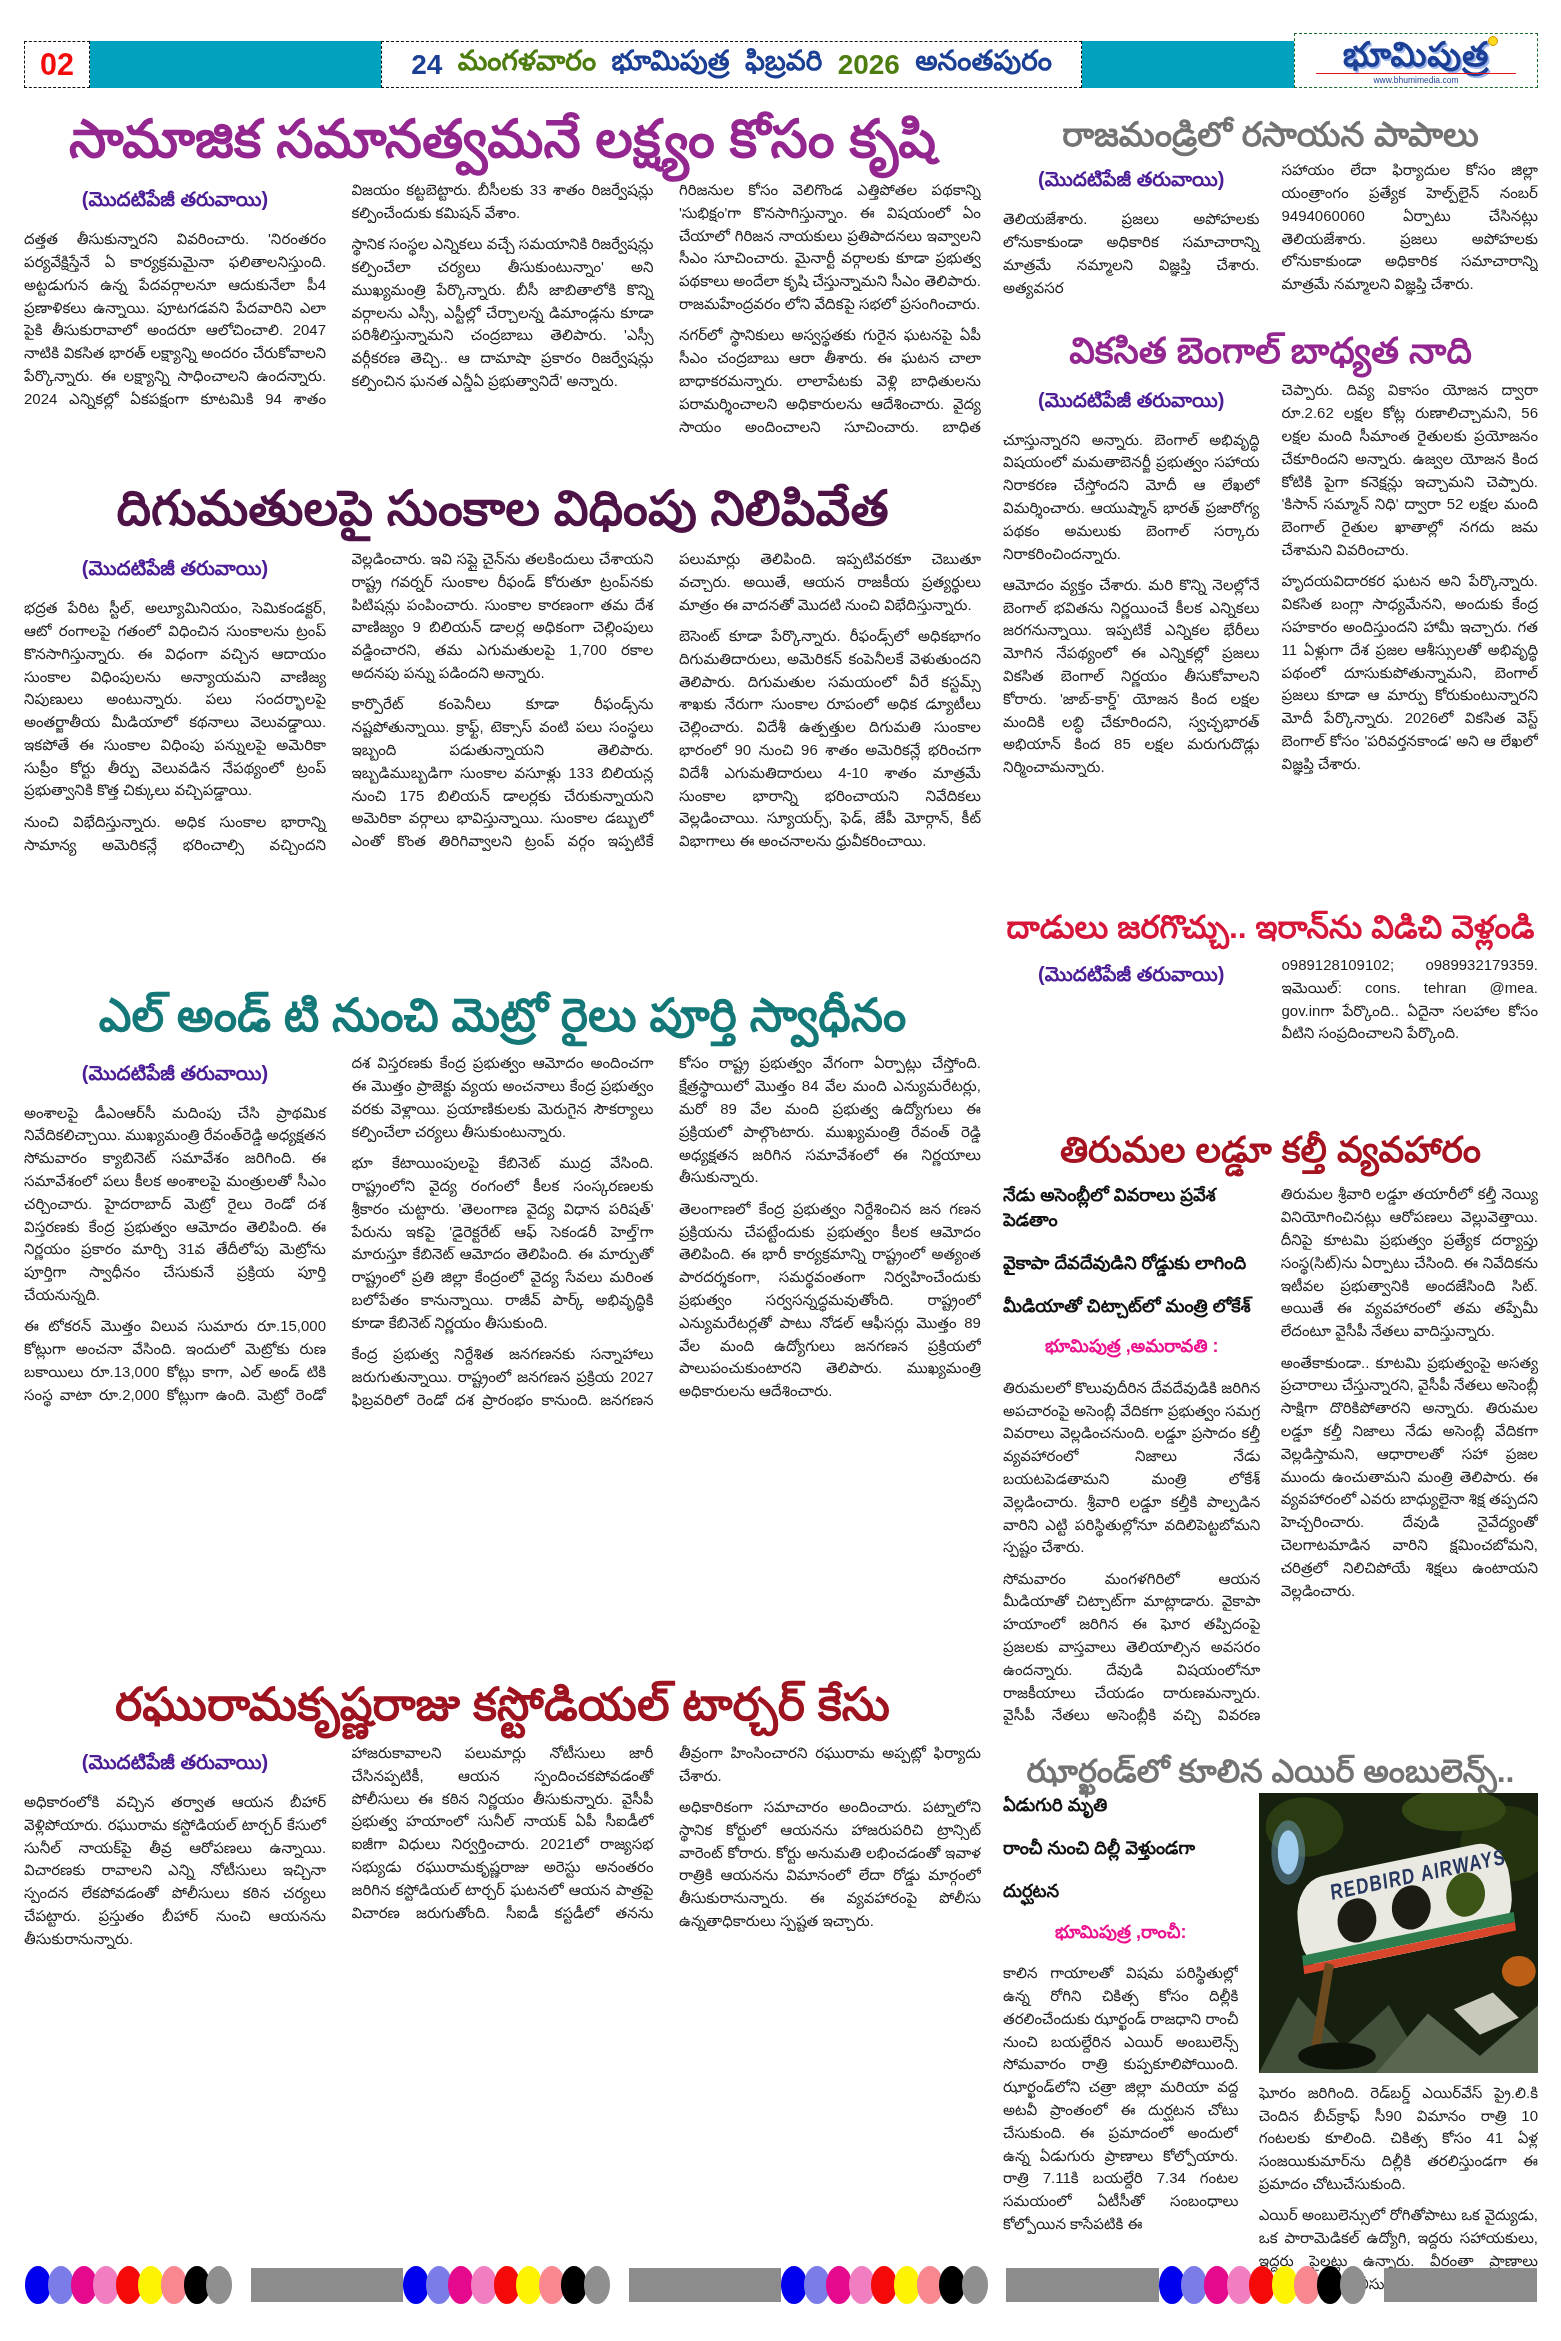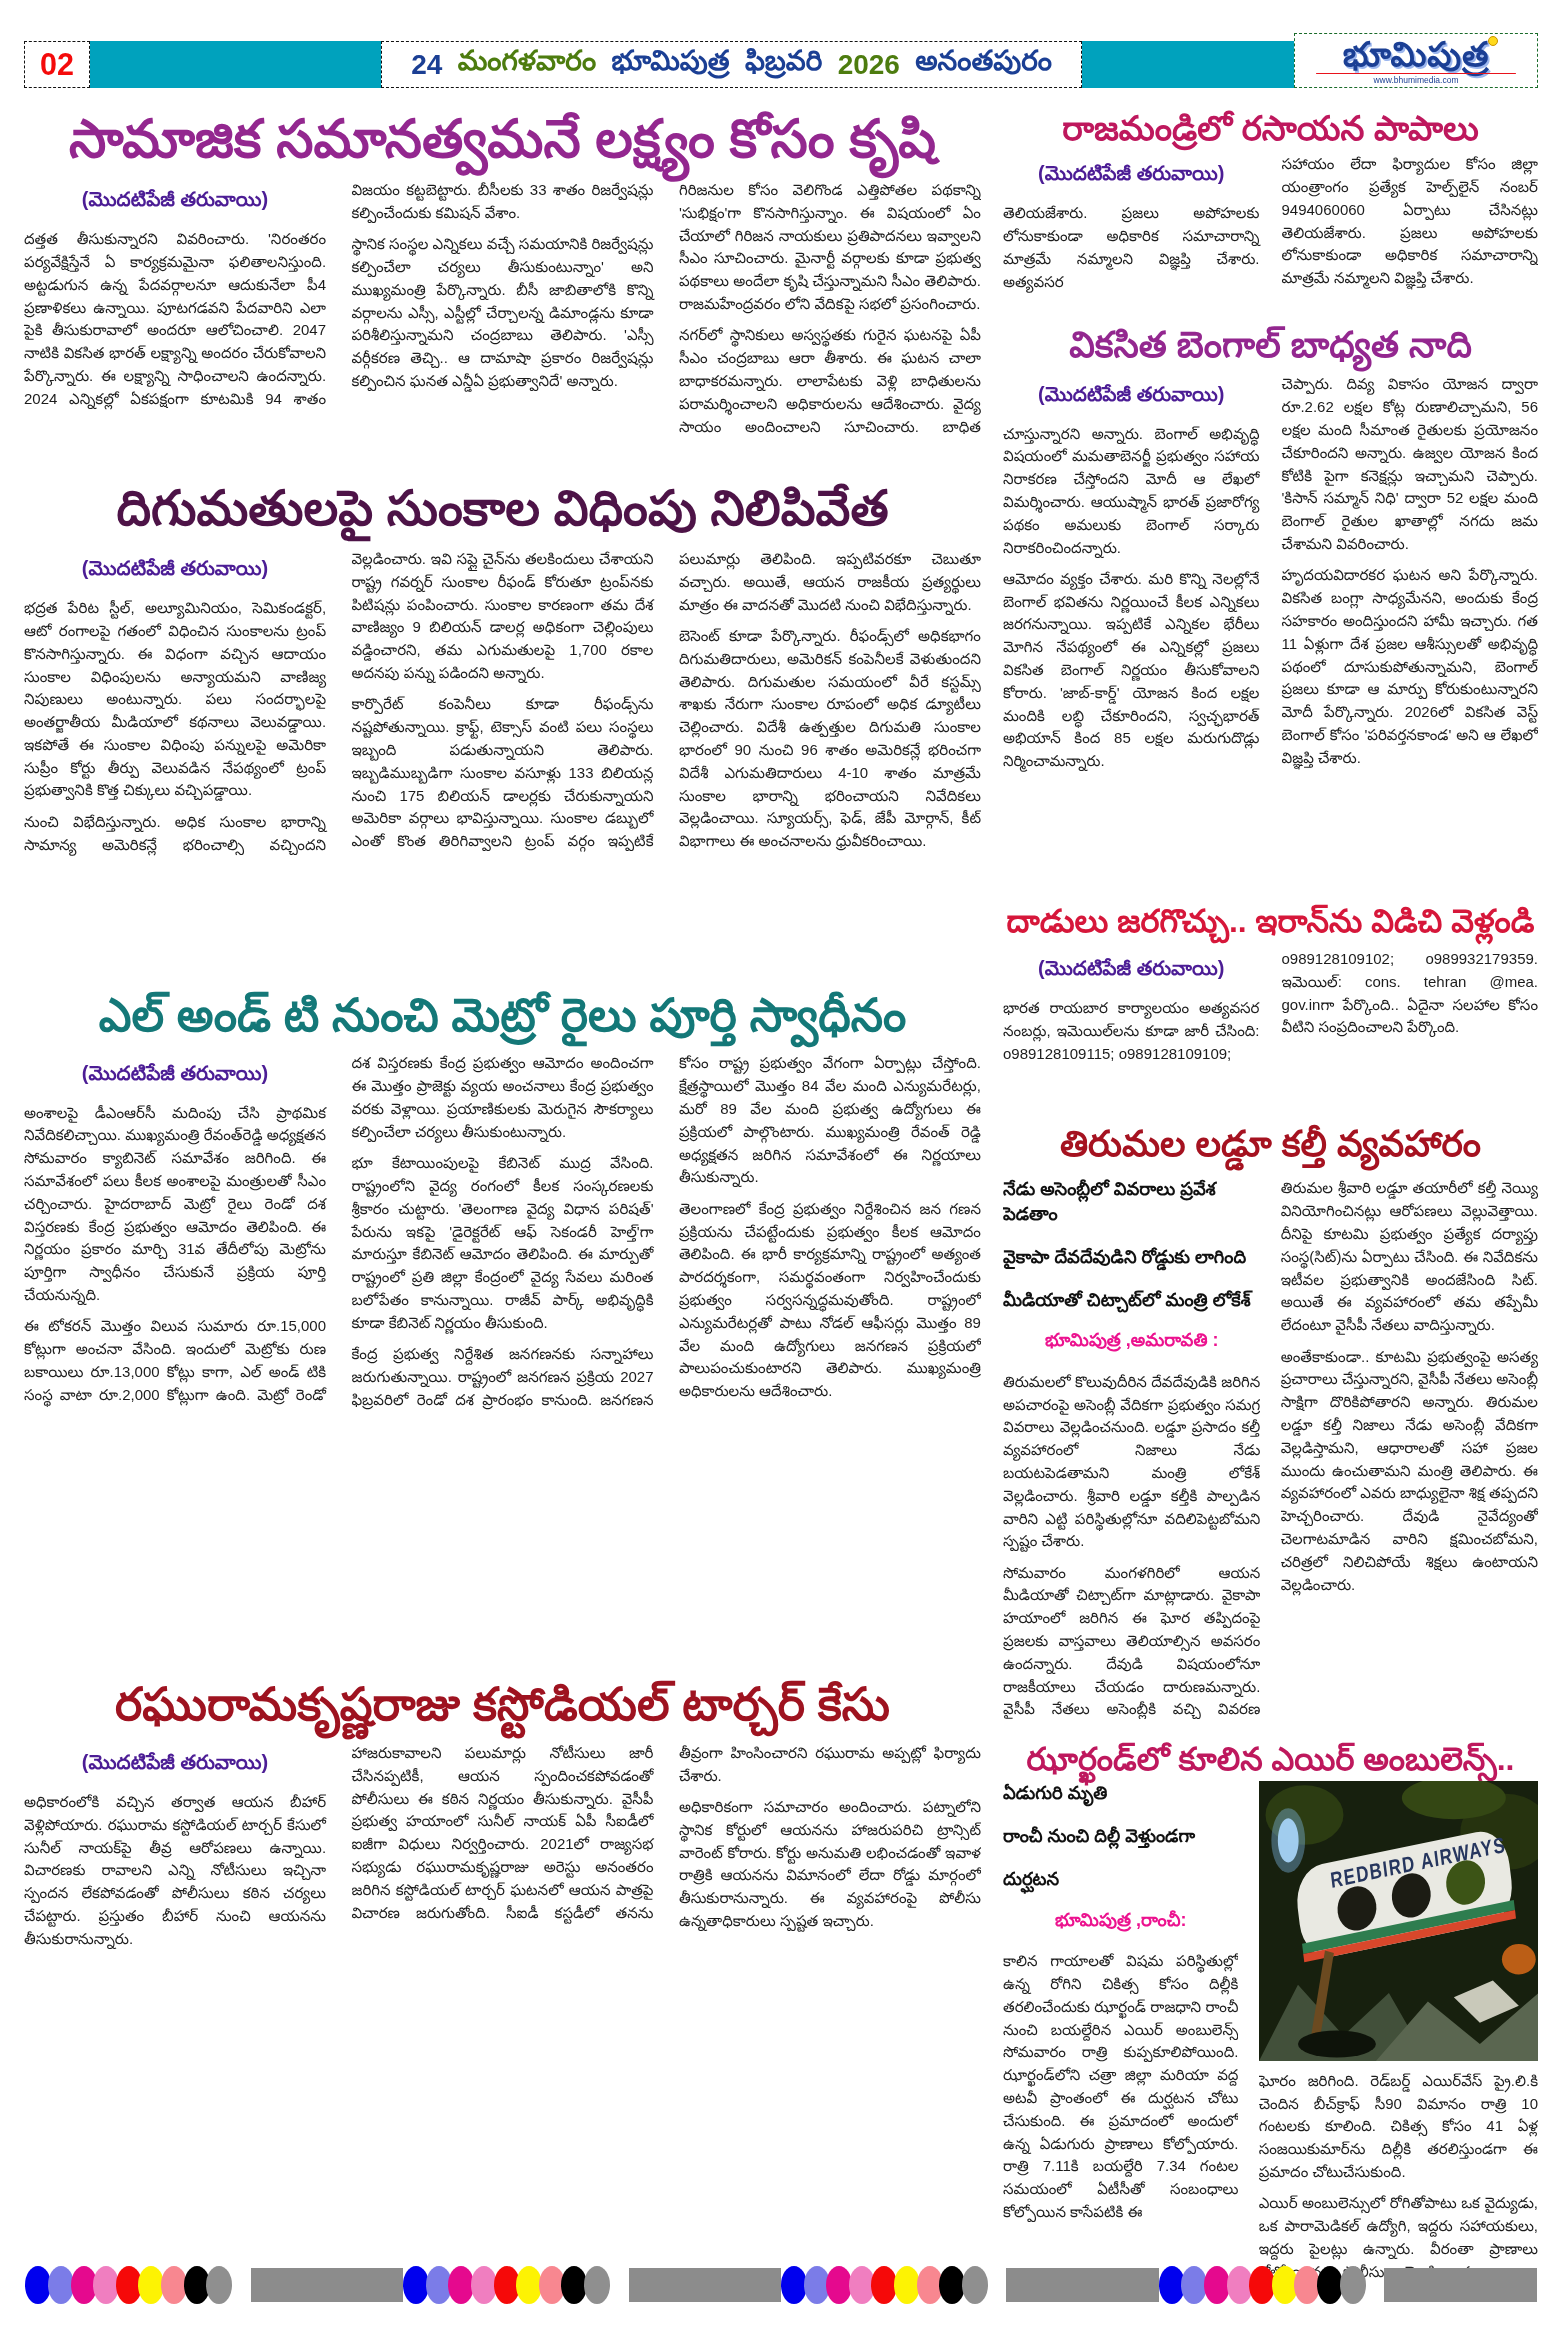--- a/index.html
+++ b/index.html
@@ -26,21 +26,21 @@
   
   .main { position:absolute; top:108px; left:24px; right:24px; display:flex; gap:22px; }
   .col-left { width:957px; flex:0 0 957px; }
   .col-right { flex:1; min-width:0; }
 
   .headline { font-weight:bold; text-align:center; line-height:1.18; }
   .hl-purple { color:#93278f; }
   .hl-darkpurple { color:#4d1347; }
   .hl-teal { color:#147878; }
   .hl-maroon { color:#9e1320; }
-  .hl-red { color:#be185d; }
+  .hl-red { color:#737373;margin-top:6px; }
   .hl-crimson { color:#d6173a; }
   .hl-darkred { color:#a51220; }
 
   .continued { display:block; color:#4c1d95; font-weight:bold; text-align:center; font-size:20px; margin:5.1px 0 13.6px; }
   .bodytext { text-align:justify; font-size:15px; line-height:1.52; color:#1c1c1c; overflow:hidden; }
   .bodytext p { margin-bottom:8.5px; }
   .cols3 { column-count:3; column-gap:25.4px; }
   .cols2 { column-count:2; column-gap:22px; }
 
   .art { overflow:hidden; }
@@ -167,21 +167,20 @@
           <p>ఆమోదం వ్యక్తం చేశారు. మరి కొన్ని నెలల్లోనే బెంగాల్ భవితను నిర్ణయించే కీలక ఎన్నికలు జరగనున్నాయి. ఇప్పటికే ఎన్నికల భేరీలు మోగిన నేపథ్యంలో ఈ ఎన్నికల్లో ప్రజలు వికసిత బెంగాల్ నిర్ణయం తీసుకోవాలని కోరారు. 'జాబ్-కార్డ్' యోజన కింద లక్షల మందికి లబ్ధి చేకూరిందని, స్వచ్ఛభారత్ అభియాన్ కింద 85 లక్షల మరుగుదొడ్లు నిర్మించామన్నారు.</p>
           <p>చెప్పారు. దివ్య వికాసం యోజన ద్వారా రూ.2.62 లక్షల కోట్ల రుణాలిచ్చామని, 56 లక్షల మంది సీమాంత రైతులకు ప్రయోజనం చేకూరిందని అన్నారు. ఉజ్వల యోజన కింద కోటికి పైగా కనెక్షన్లు ఇచ్చామని చెప్పారు. 'కిసాన్ సమ్మాన్ నిధి' ద్వారా 52 లక్షల మంది బెంగాల్ రైతుల ఖాతాల్లో నగదు జమ చేశామని వివరించారు.</p>
           <p>హృదయవిదారకర ఘటన అని పేర్కొన్నారు. వికసిత బంగ్లా సాధ్యమేనని, అందుకు కేంద్ర సహకారం అందిస్తుందని హామీ ఇచ్చారు. గత 11 ఏళ్లుగా దేశ ప్రజల ఆశీస్సులతో అభివృద్ధి పథంలో దూసుకుపోతున్నామని, బెంగాల్ ప్రజలు కూడా ఆ మార్పు కోరుకుంటున్నారని మోదీ పేర్కొన్నారు. 2026లో వికసిత వెస్ట్ బెంగాల్ కోసం 'పరివర్తనకాండ' అని ఆ లేఖలో విజ్ఞప్తి చేశారు.</p>
         </div>
       </div>
 
       <div class="art" style="margin-top:22px;">
         <div class="headline hl-crimson" style="font-size:32px;">దాడులు జరగొచ్చు.. ఇరాన్‌ను విడిచి వెళ్లండి</div>
         <div class="bodytext cols2 r3-body">
           <span class="continued">(మొదటిపేజీ తరువాయి)</span>
-          <p>భారత రాయబార కార్యాలయం అత్యవసర నంబర్లు, ఇమెయిల్‌లను కూడా జారీ చేసింది: o989128109115; o989128109109;</p>
           <p>o989128109102; o989932179359. ఇమెయిల్: cons. tehran @mea. gov.inగా పేర్కొంది.. ఏదైనా సలహాల కోసం వీటిని సంప్రదించాలని పేర్కొంది.</p>
         </div>
       </div>
 
       <div class="art" style="margin-top:22px;">
         <div class="headline hl-darkred" style="font-size:36px;">తిరుమల లడ్డూ కల్తీ వ్యవహారం</div>
         <div class="split r4-split">
           <div class="sc">
             <div class="subhead">నేడు అసెంబ్లీలో వివరాలు ప్రవేశ పెడతాం</div>
             <div class="subhead">వైకాపా దేవదేవుడిని రోడ్డుకు లాగింది</div>

